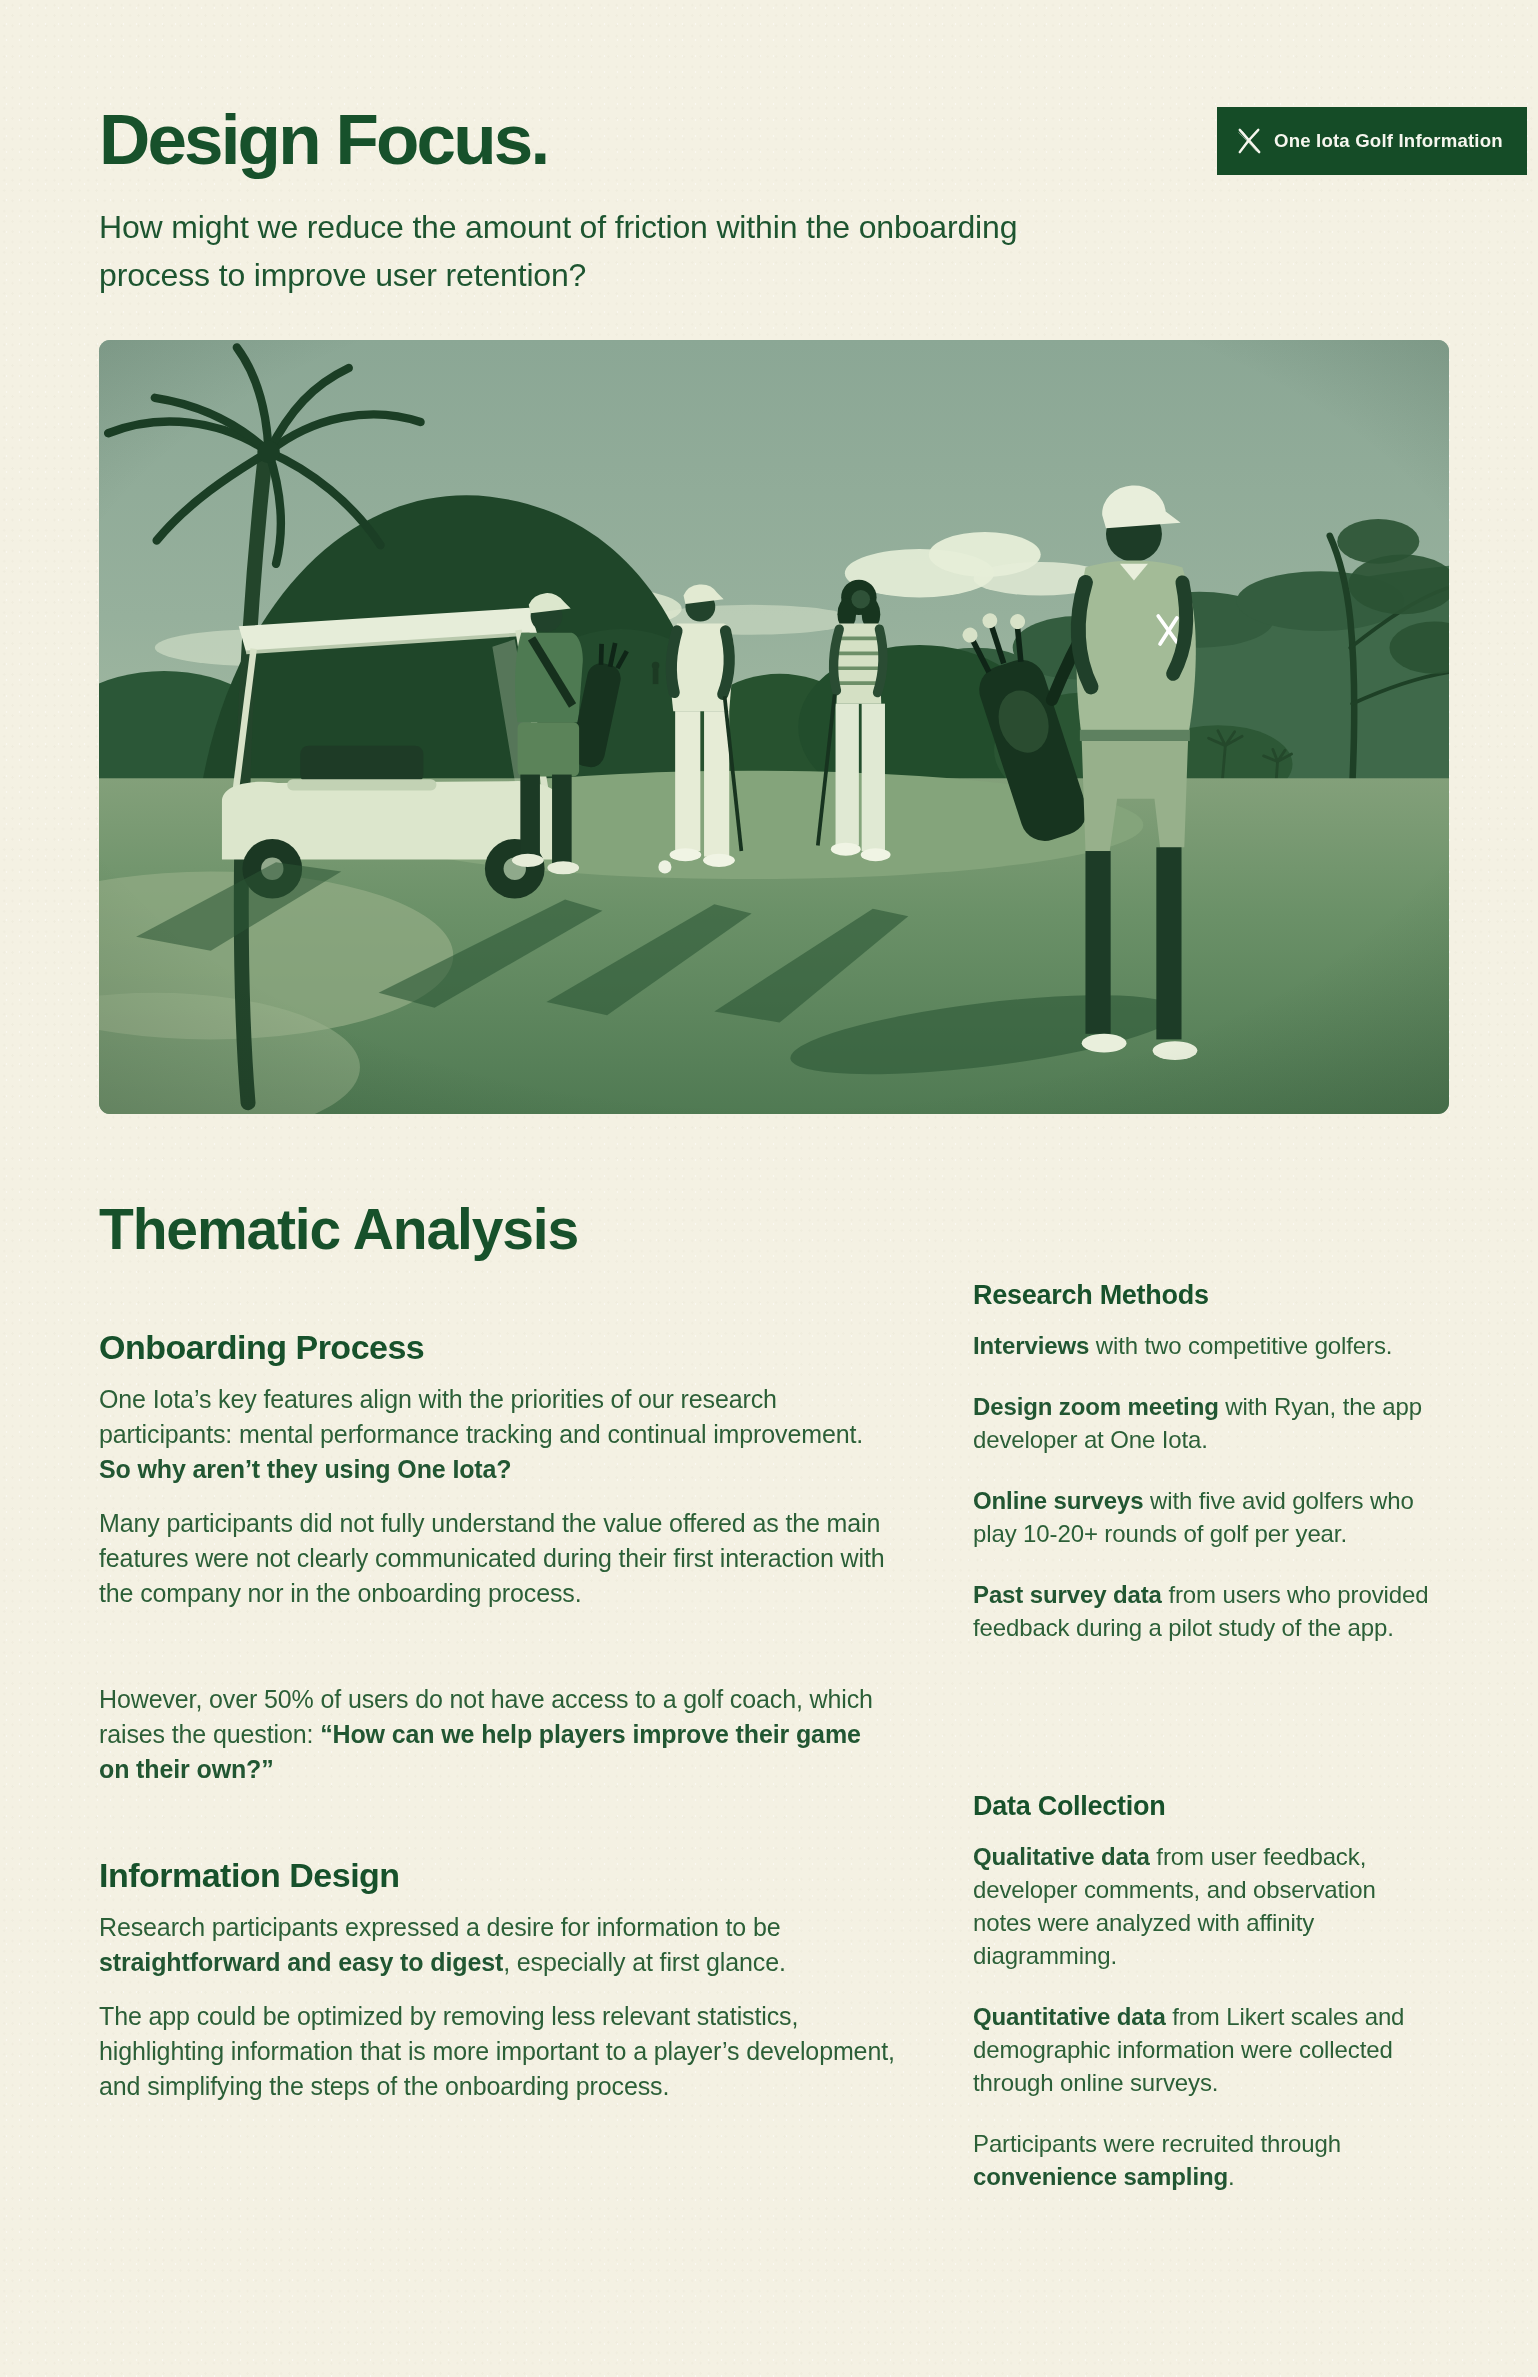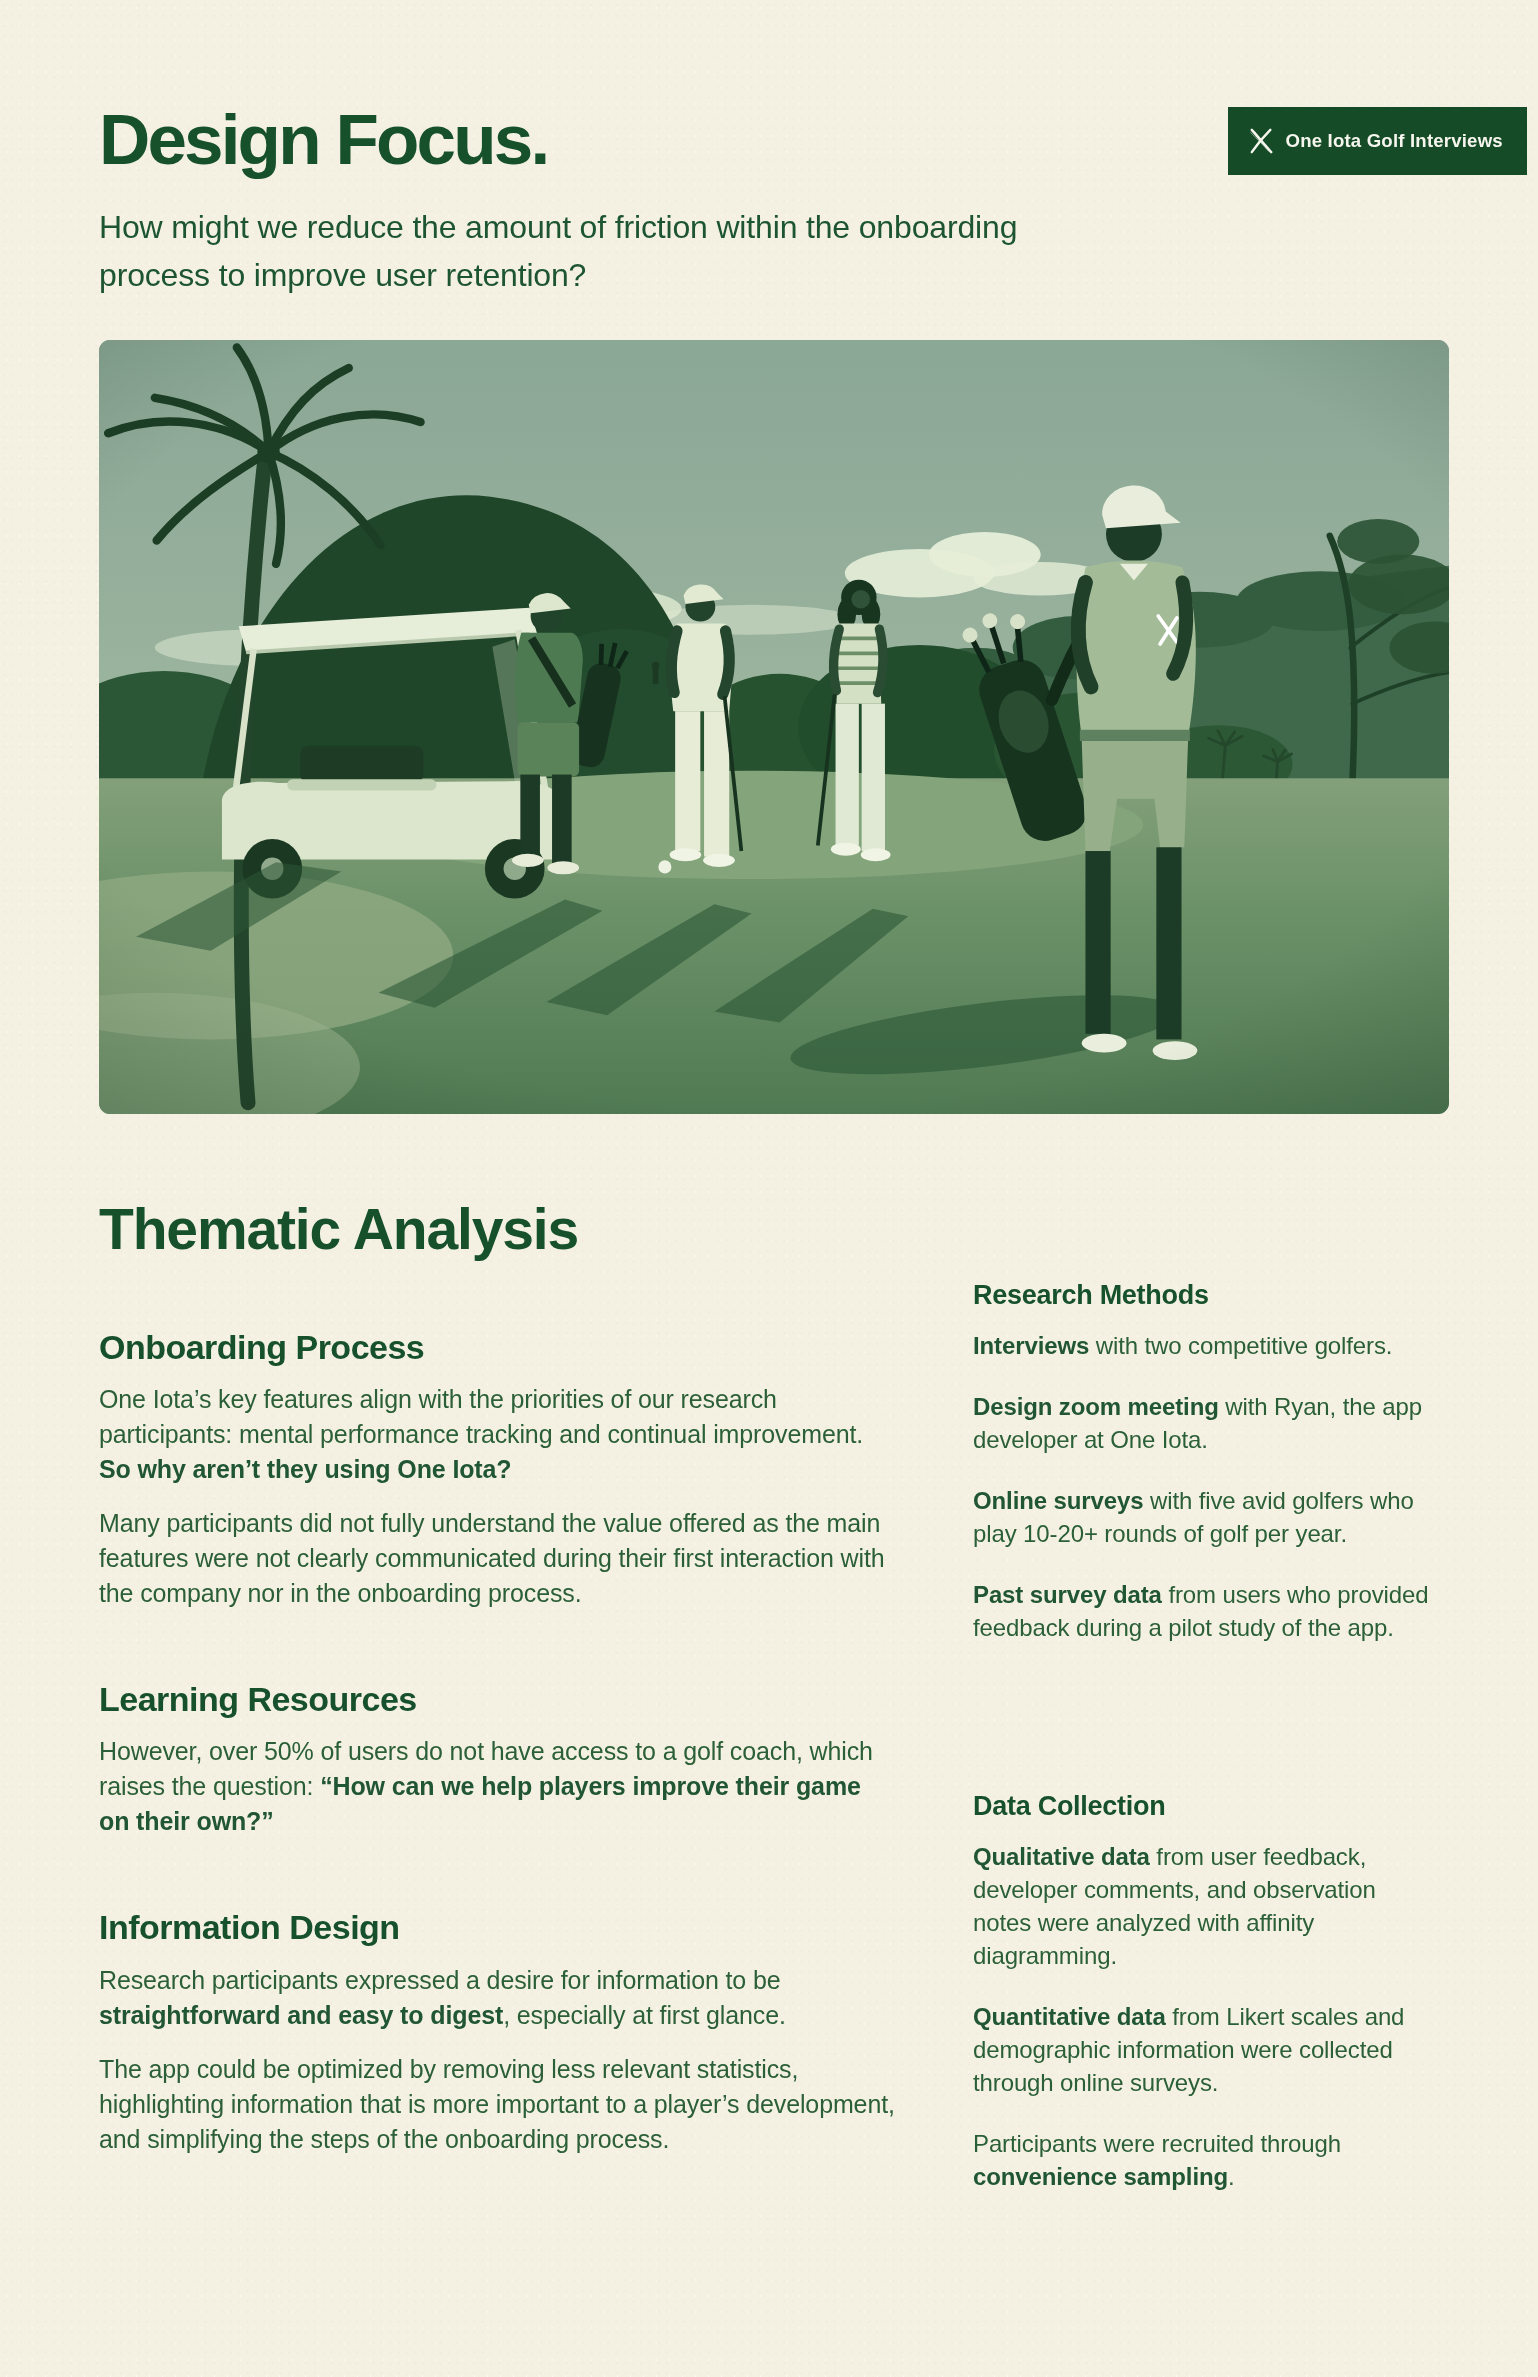--- a/index.html
+++ b/index.html
@@ -90,21 +90,21 @@
       <svg width="25" height="28" viewBox="0 0 27 30">
         <g stroke="#f6f6ee" fill="none" stroke-linecap="round">
           <path d="M3,3 C9,10 15,17 24,27" stroke-width="2.6"></path>
           <path d="M23,3 C16,10 10,17 3,27" stroke-width="2.6"></path>
           <path d="M6,5 C11,11 16,17 22,25" stroke-width="1.1" opacity="0.8"></path>
           <path d="M21,5 C15,11 9,18 5,24" stroke-width="1.1" opacity="0.8"></path>
           <path d="M2,6 C8,12 14,18 21,26" stroke-width="0.9" opacity="0.6"></path>
         </g>
       </svg>
     </span>
-    <span>One Iota Golf Interviews</span>
+    <span>One Iota Golf Information</span>
   </div>
 
   <div class="content">
     <h1 class="title">Design Focus.</h1>
     <div class="subtitle">How might we reduce the amount of friction within the onboarding process to improve user retention?</div>
 
     <div class="hero">
       <svg viewBox="0 0 1448 830" preserveAspectRatio="xMidYMid slice">
         <defs>
           <linearGradient id="sky" x1="0" y1="0" x2="0" y2="1">
@@ -314,21 +314,20 @@
     <h2 class="thematic">Thematic Analysis</h2>
 
     <div class="cols">
       <div class="col-left">
         <div class="sec">
           <h3>Onboarding Process</h3>
           <p><span>One Iota’s key features align with the priorities of our research participants: mental performance tracking and continual improvement. </span><strong>So why aren’t they using One Iota?</strong></p>
           <p><span>Many participants did not fully understand the value offered as the main features were not clearly communicated during their first interaction with the company nor in the onboarding process.</span></p>
         </div>
         <div class="sec">
-          <h3>Learning Resources</h3>
           <p><span>However, over 50% of users do not have access to a golf coach, which raises the question: </span><strong>“How can we help players improve their game on their own?”</strong></p>
         </div>
         <div class="sec">
           <h3>Information Design</h3>
           <p><span>Research participants expressed a desire for information to be </span><strong>straightforward and easy to digest</strong><span>, especially at first glance.</span></p>
           <p><span>The app could be optimized by removing less relevant statistics, highlighting information that is more important to a player’s development, and simplifying the steps of the onboarding process.</span></p>
         </div>
       </div>
 
       <div class="col-right">

